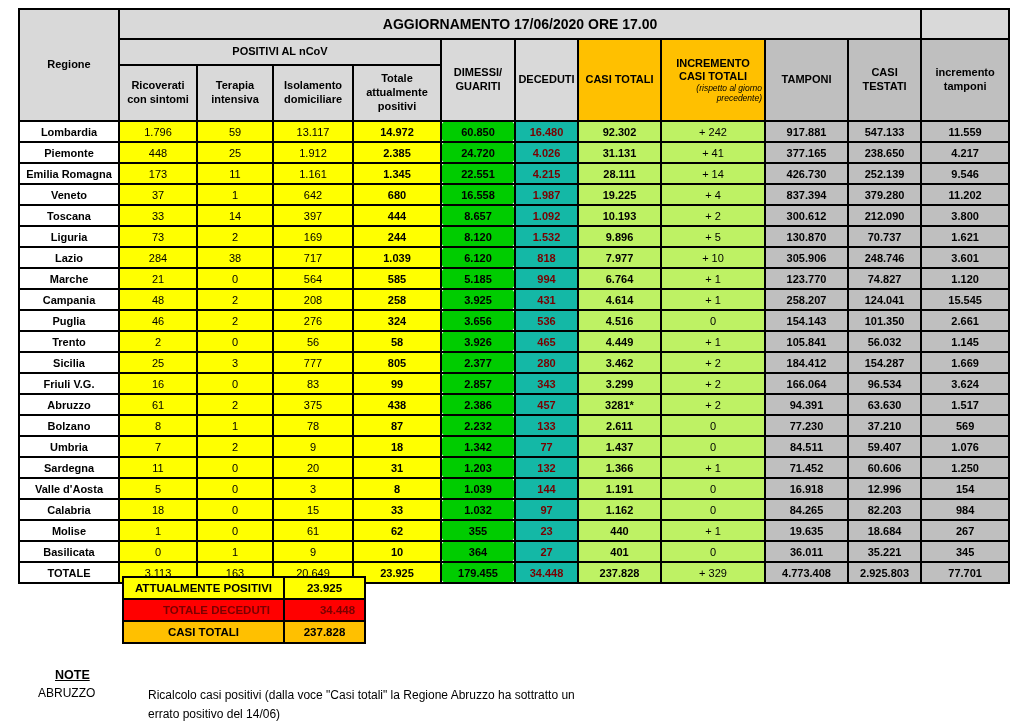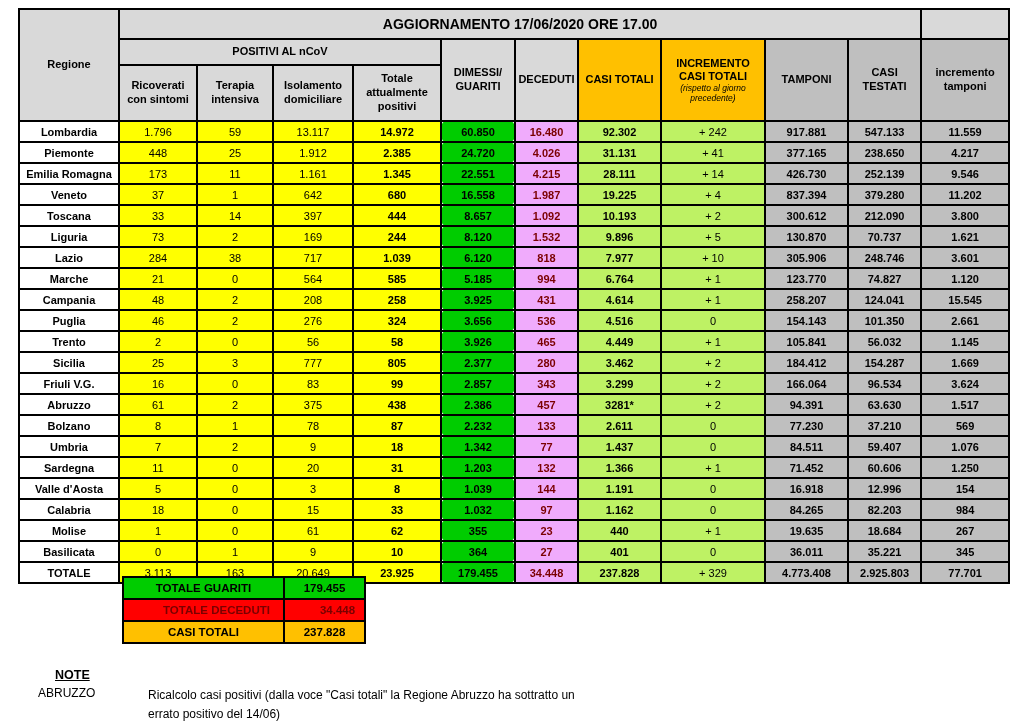--- a/index.html
+++ b/index.html
@@ -18,27 +18,27 @@
   .w-tot{width:88px;} .w-dim{width:74px;} .w-dec{width:63px;} .w-cas{width:83px;}
   .w-inc{width:104px;} .w-tam{width:83px;} .w-tes{width:73px;} .w-inct{width:88px;}
   
   .r-title{height:30px;}
   .r-group{height:26px;}
   .r-sub{height:56px;}
   .title-cell{background:#d9d9d9;font-size:14px;font-weight:bold;}
   .hdr-light{background:#d9d9d9;font-size:11px;line-height:1.25;white-space:pre-line;}
   .hdr-dark{background:#bfbfbf;font-size:11px;line-height:1.25;white-space:pre-line;}
   .hdr-orange{background:#ffc000;font-size:11px;line-height:1.2;white-space:pre-line;}
-  .hdr-orange .sub{display:block;font-size:8.5px;font-style:italic;font-weight:normal;line-height:1.15;margin-top:1px;}
+  .hdr-orange .sub{display:block;font-size:8.5px;font-style:italic;font-weight:normal;line-height:1.15;margin-top:1px;text-align:right;}
   
   .main tbody td, .main tfoot td{height:19px;font-size:11px;}
   .c-region{background:#ffffff;font-weight:bold;font-size:12px;}
   .c-yellow{background:#ffff00;}
   .c-green{background:#00cc00;border-radius:6px;}
-  .c-red{background:#f0abfc;color:#7a0000;}
+  .c-red{background:#14b8a6;color:#7a0000;}
   .c-orange{background:#bef264;}
   .c-gray{background:#bfbfbf;}
   .b{font-weight:bold;}
   .i{margin-left:28px;}
   
   .summary{position:absolute;left:122px;top:576px;width:232px;}
   .summary td{height:20px;font-size:11.5px;font-weight:bold;}
   .s-label{width:155px;}
   .s-value{width:75px;}
   .bg-yellow{background:#ffff00;}
@@ -414,22 +414,22 @@
           <td class="c-gray b">2.925.803</td>
           <td class="c-gray b">77.701</td>
         </tr>
       </tfoot>
   </table>
 </div>
 
 <table class="summary">
   <tbody>
       <tr>
-        <td class="s-label bg-green">TOTALE GUARITI</td>
-        <td class="s-value bg-green">179.455</td>
+        <td class="s-label bg-yellow">ATTUALMENTE POSITIVI</td>
+        <td class="s-value bg-yellow">23.925</td>
       </tr>
       <tr>
         <td class="s-label bg-red">TOTALE DECEDUTI</td>
         <td class="s-value bg-red">34.448</td>
       </tr>
       <tr>
         <td class="s-label bg-orange">CASI TOTALI</td>
         <td class="s-value bg-orange">237.828</td>
       </tr>
     </tbody>

